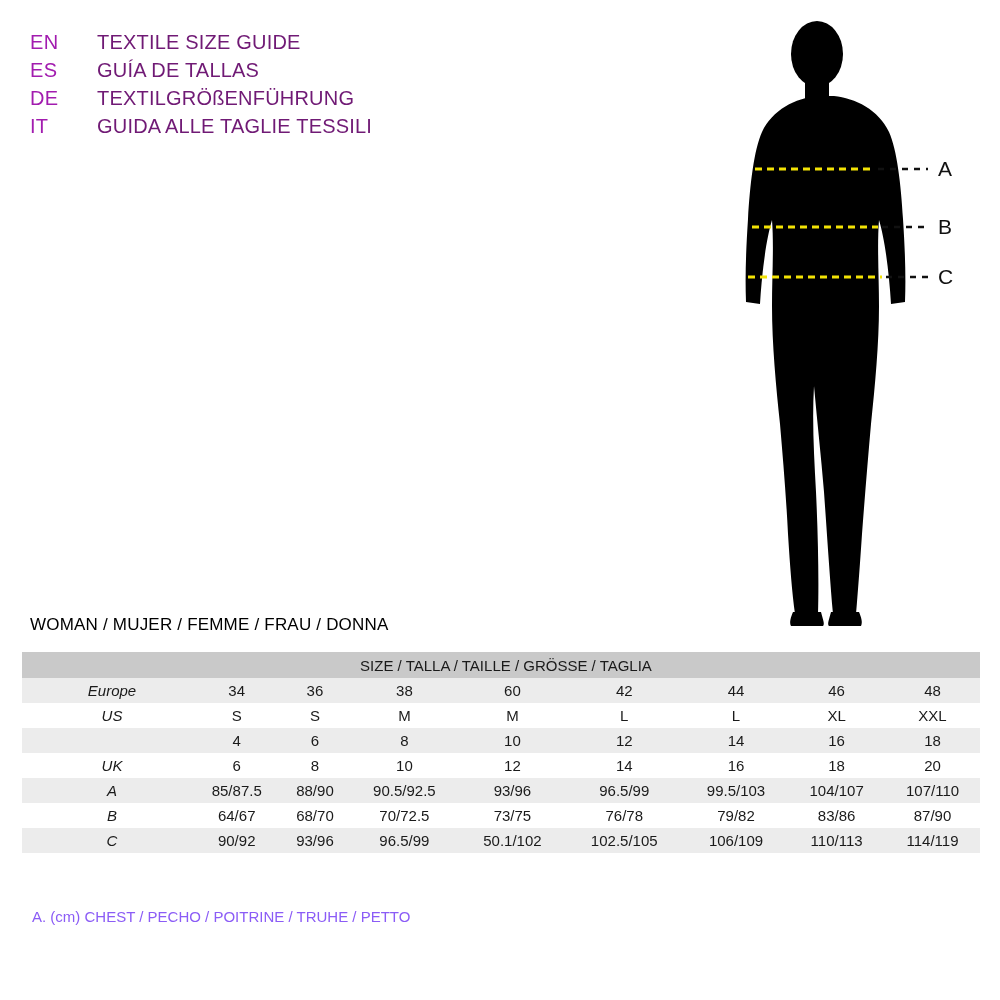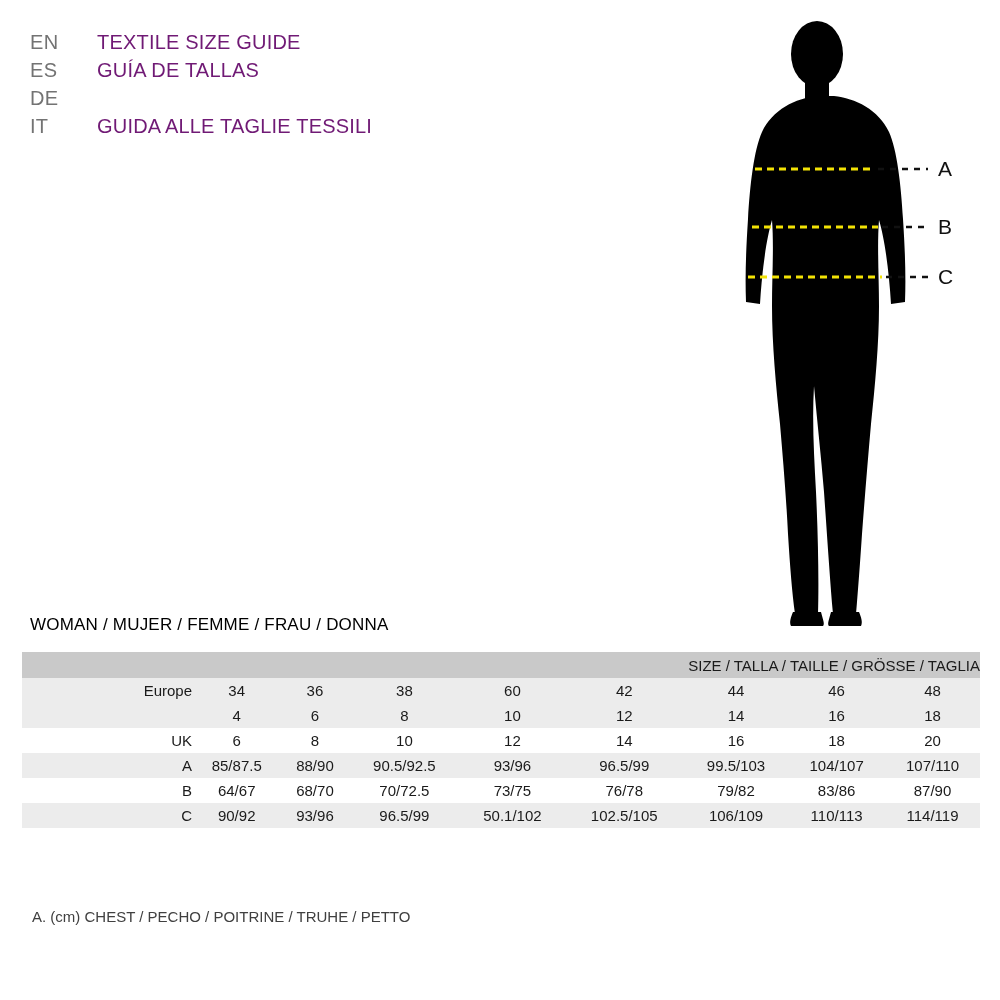--- a/index.html
+++ b/index.html
@@ -27,21 +27,21 @@
     display: flex;
     align-items: baseline;
     height: 28px;
     line-height: 28px;
   }
   .lang-code {
     width: 67px;
     flex: 0 0 67px;
     font-size: 20px;
     letter-spacing: 0.3px;
-    color: #737373;
+    color: #a21caf;
   }
   .lang-text {
     font-size: 20px;
     letter-spacing: 0.2px;
     color: #701a75;
     white-space: nowrap;
   }
 
   
   .figure-wrap {
@@ -82,58 +82,60 @@
   }
   .size-table td, .size-table th {
     padding: 0;
     height: 25px;
     text-align: center;
     font-weight: normal;
     vertical-align: middle;
   }
   .size-table .hdr-row td {
     background: #c9c9c9;
-    text-align: right;
+    text-align: center;
     padding-left: 10px;
     font-size: 15px;
     height: 26px;
   }
   .size-table tbody tr.alt td { background: #ececec; }
   .size-table tbody tr.plain td { background: #ffffff; }
   .size-table td.rowlabel {
-    text-align: right;
+    text-align: center;
     padding-left: 10px;
     width: 160px;
+    font-style: italic;
   }
 
   
   .footnotes {
     position: absolute;
     left: 32px;
     top: 905px;
     font-size: 15px;
-    color: #404040;
+    color: #8b5cf6;
     line-height: 24px;
   }
   .footnotes div { white-space: nowrap; }
 </style>
 </head>
 <body>
 
 <div class="lang-block">
   <div class="lang-row">
     <span class="lang-code">EN</span>
     <span class="lang-text">TEXTILE SIZE GUIDE</span>
   </div>
   <div class="lang-row">
     <span class="lang-code">ES</span>
     <span class="lang-text">GUÍA DE TALLAS</span>
   </div>
   <div class="lang-row">
     <span class="lang-code">DE</span>
+    <span class="lang-text">TEXTILGRÖßENFÜHRUNG</span>
   </div>
   <div class="lang-row">
     <span class="lang-code">IT</span>
     <span class="lang-text">GUIDA ALLE TAGLIE TESSILI</span>
   </div>
 </div>
 
 <div class="figure-wrap">
   <svg class="figure-svg" width="290" height="620" viewBox="0 0 290 620">
     <g fill="#000000">
@@ -199,20 +201,31 @@
       <td class="rowlabel">Europe</td>
       <td>34</td>
       <td>36</td>
       <td>38</td>
       <td>60</td>
       <td>42</td>
       <td>44</td>
       <td>46</td>
       <td>48</td>
     </tr>
+    <tr class="plain">
+      <td class="rowlabel">US</td>
+      <td>S</td>
+      <td>S</td>
+      <td>M</td>
+      <td>M</td>
+      <td>L</td>
+      <td>L</td>
+      <td>XL</td>
+      <td>XXL</td>
+    </tr>
     <tr class="alt">
       <td class="rowlabel"></td>
       <td>4</td>
       <td>6</td>
       <td>8</td>
       <td>10</td>
       <td>12</td>
       <td>14</td>
       <td>16</td>
       <td>18</td>

